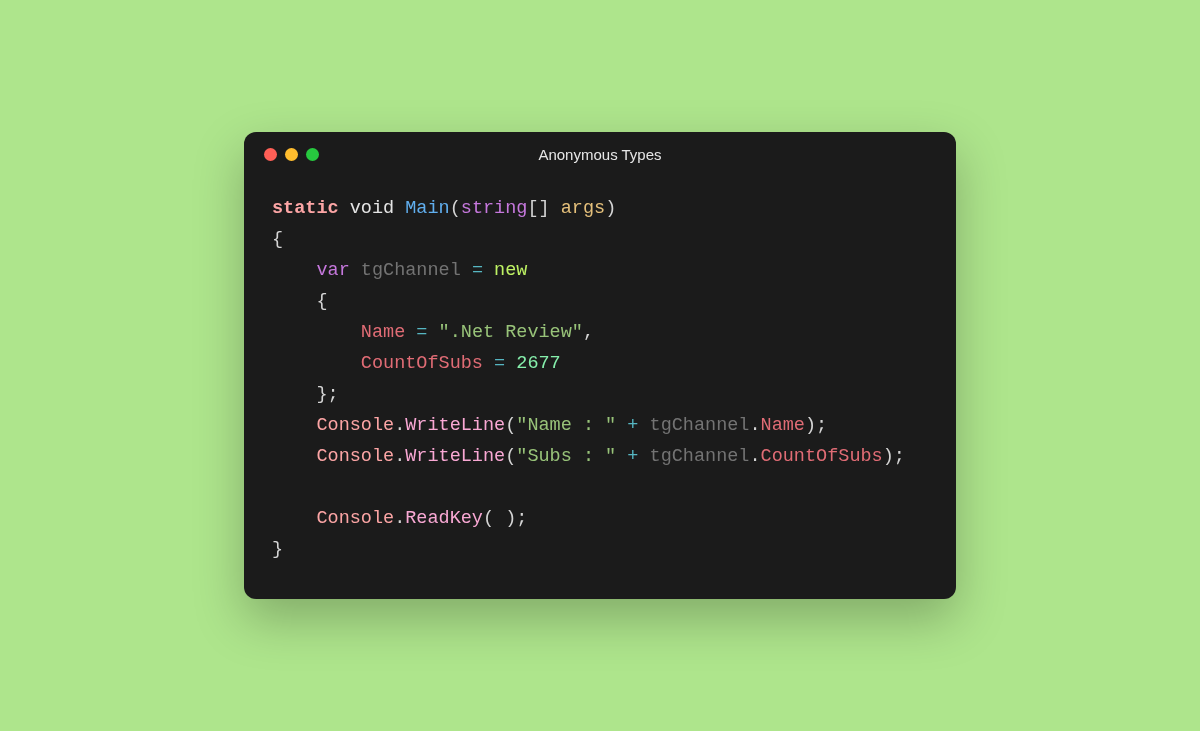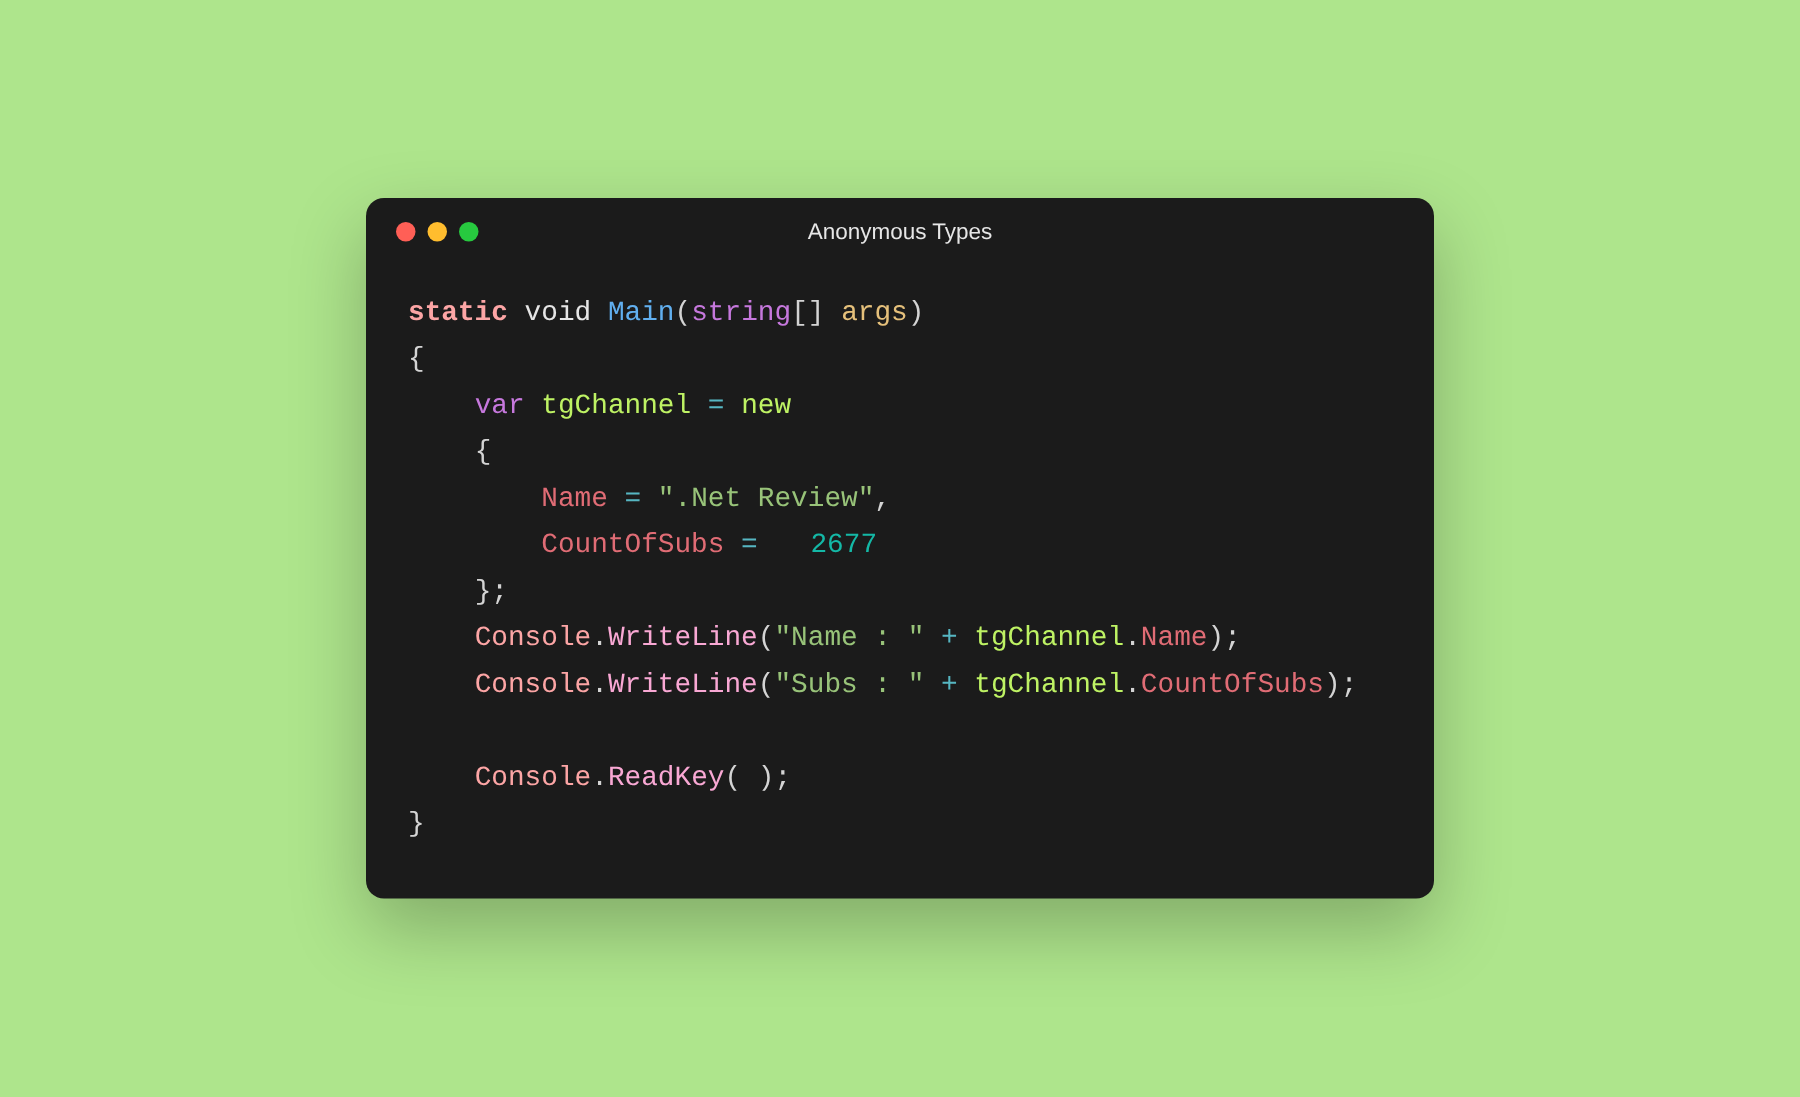--- a/index.html
+++ b/index.html
@@ -54,28 +54,28 @@
     color: #d4d4d4;
     white-space: pre;
   }
   .kw-static  { color: #fca5a5; font-weight: bold; }
   .kw-void    { color: #e5e5e5; }
   .kw-var     { color: #c678dd; font-family: Liberation Mono, monospace; }
   .kw-new     { color: #bef264; }
   .fn-name    { color: #61afef; }
   .type-str   { color: #c678dd; }
   .param      { color: #e5c07b; }
-  .ident      { color: #bef264; }
+  .ident      { color: #737373; }
   .prop       { color: #e06c75; }
   .brace      { color: #d4d4d4; }
   .paren      { color: #d4d4d4; }
   .op         { color: #56b6c2; }
   .punct      { color: #d4d4d4; }
   .strlit     { color: #98c379; }
-  .numlit     { color: #14b8a6; margin-left: 24px; }
+  .numlit     { color: #86efac; }
   .cls        { color: #fca5a5; }
   .method     { color: #f9a8d4; }
 </style>
 </head>
 <body>
 
 <div class="editor-window">
   <div class="titlebar">
     <div class="traffic-lights">
       <div class="traffic-light tl-close"></div>

